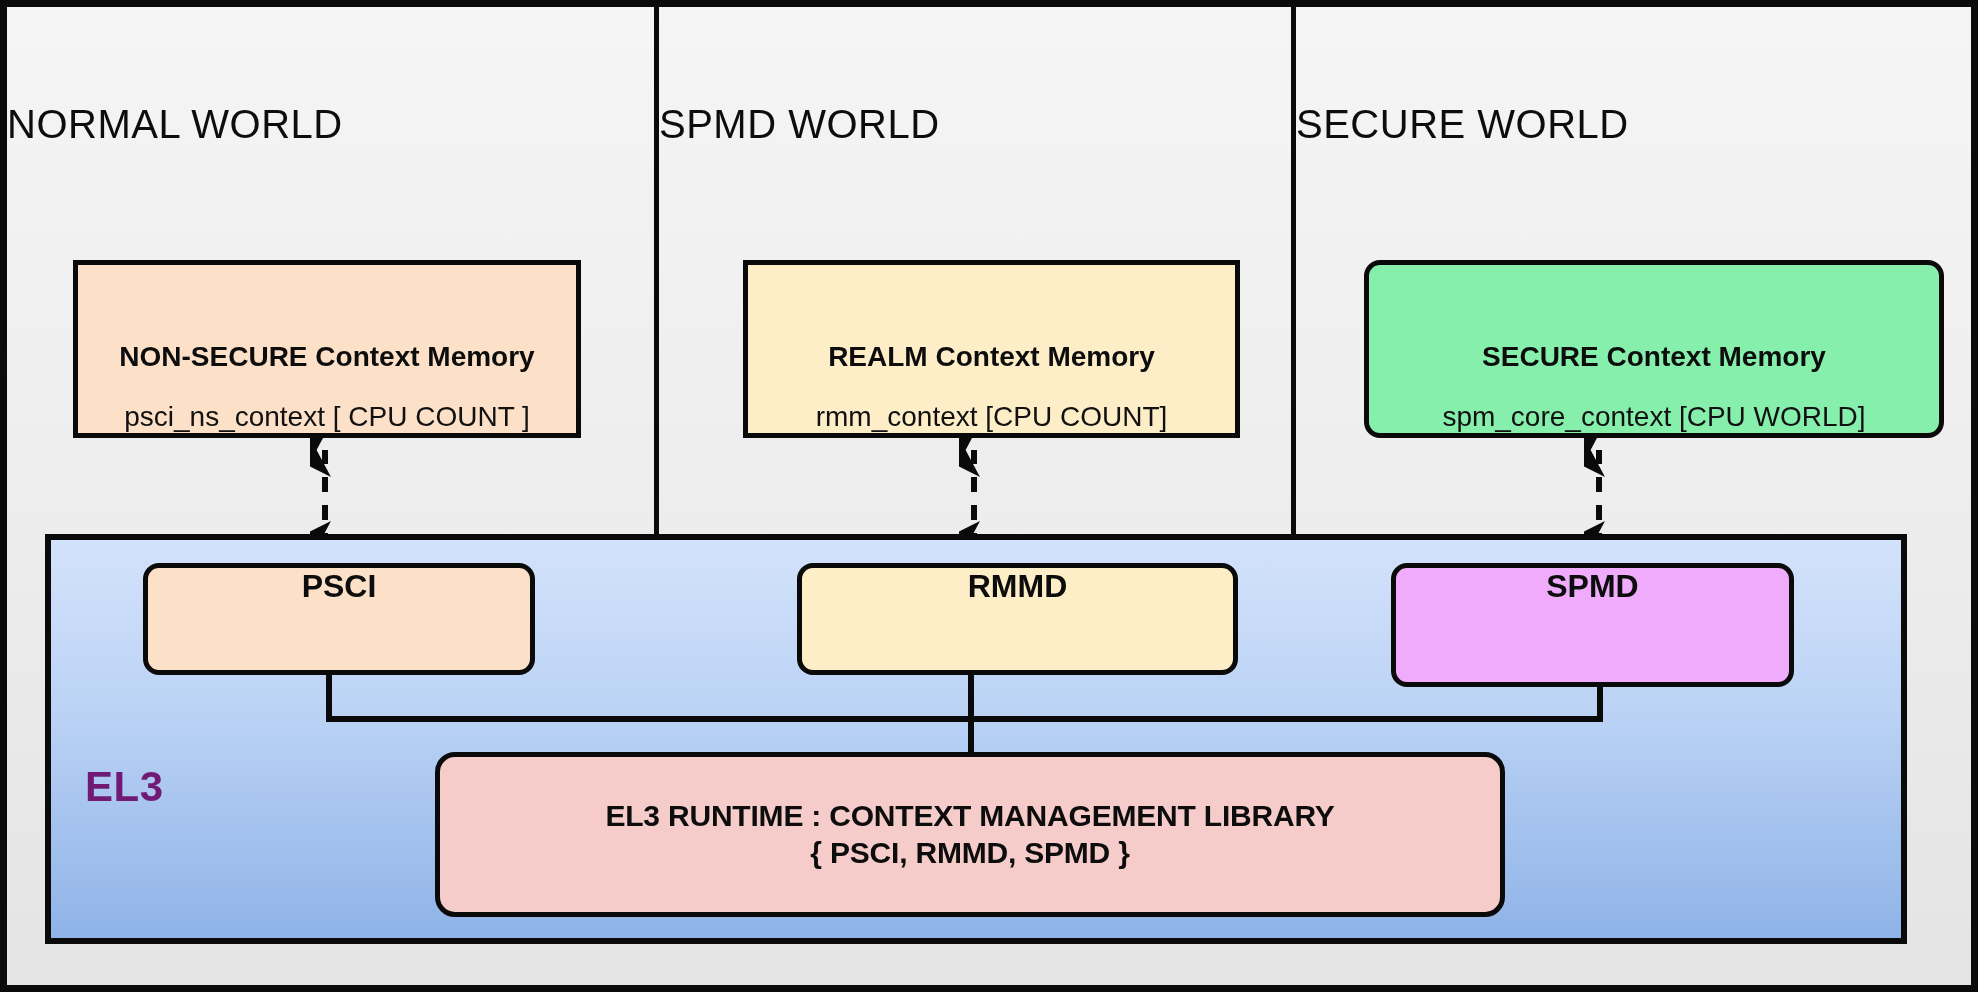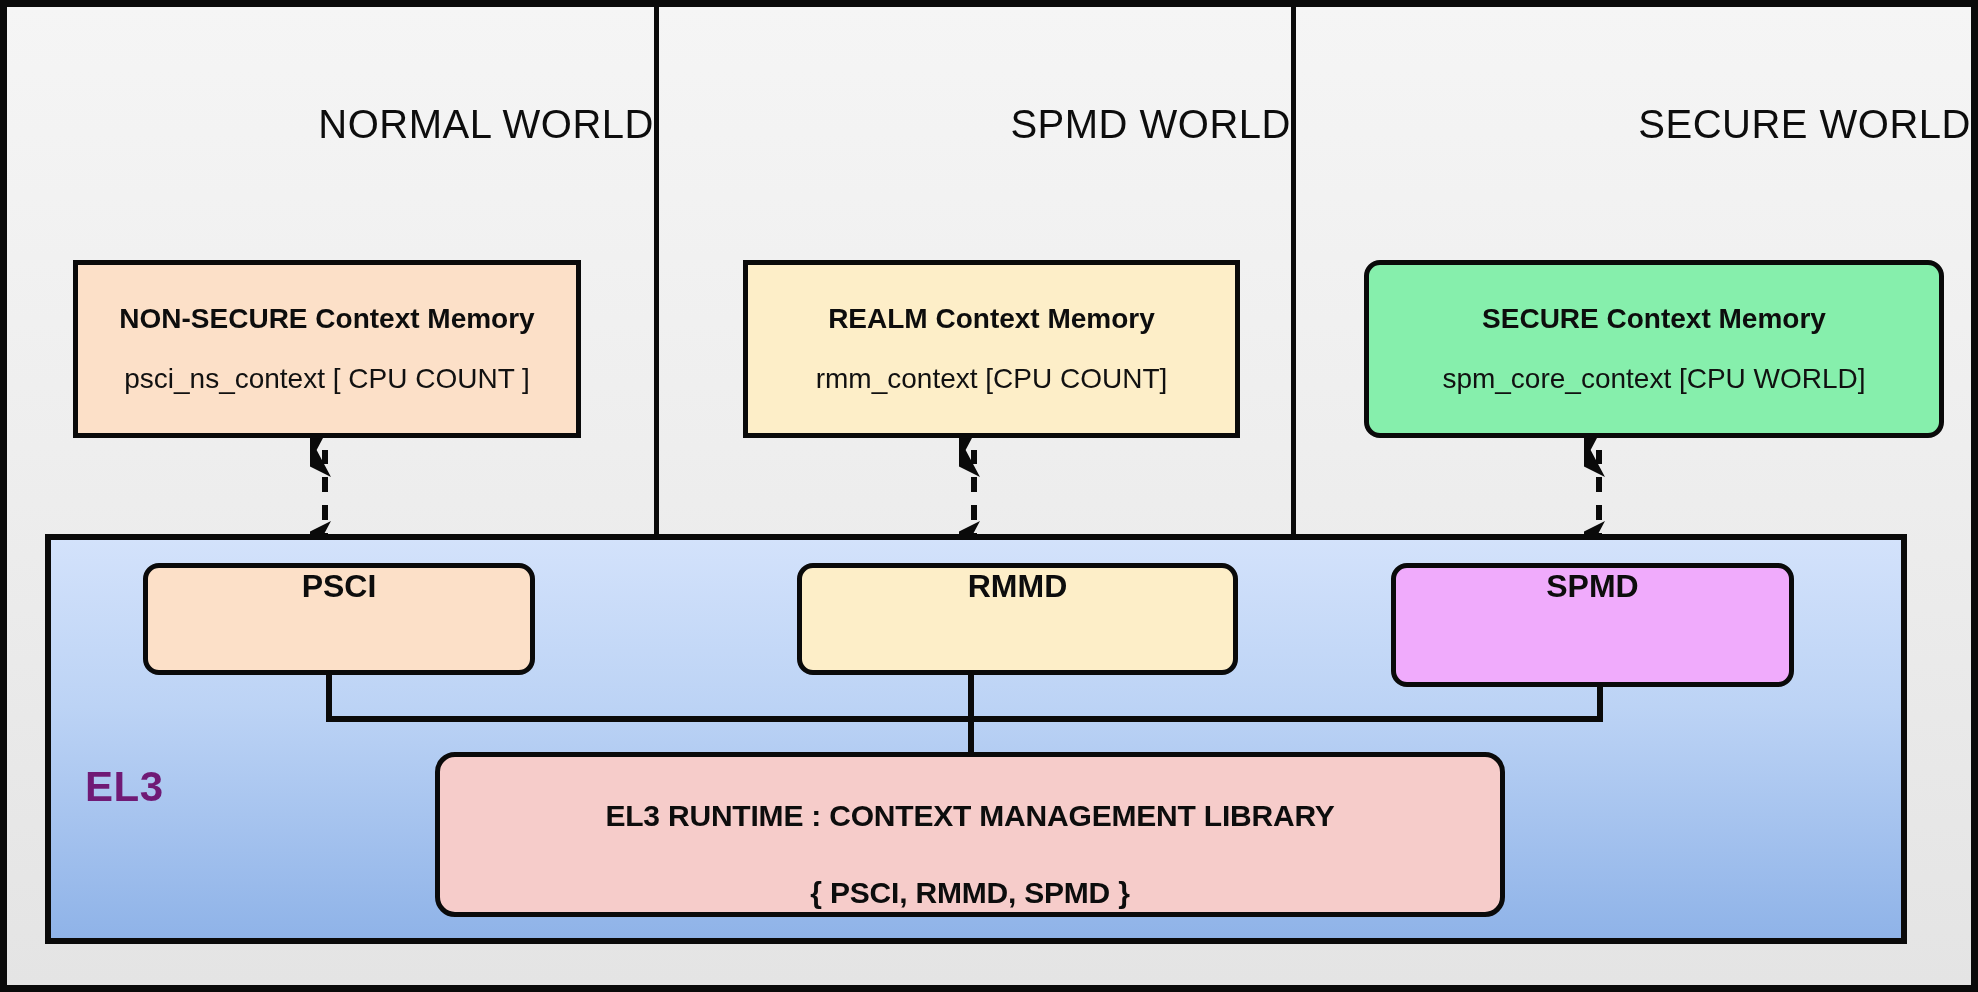--- a/index.html
+++ b/index.html
@@ -45,36 +45,36 @@
     position: absolute;
     top: 0px;
     width: 5px;
     height: 528px;
     background: #0a0a0a;
   }
   .world-title {
     position: absolute;
     top: 95px;
     width: 100%;
-    text-align: right;
+    text-align: left;
     font-size: 40px;
     font-weight: 400;
     color: #0d0d0d;
     letter-spacing: 0.5px;
     white-space: nowrap;
   }
   
   .mem-box {
     position: absolute;
     box-sizing: border-box;
     border: 5px solid #0a0a0a;
     display: flex;
     flex-direction: column;
     align-items: center;
-    justify-content: center;
+    justify-content: flex-end;
   }
   .mem-title {
     font-size: 28px;
     font-weight: 700;
     color: #0d0d0d;
     white-space: nowrap;
     margin-bottom: 28px;
   }
   .mem-sub {
     font-size: 28px;
@@ -132,21 +132,20 @@
     justify-content: center;
     line-height: 1.22;
   }
   .runtime-line {
     font-size: 30px;
     font-weight: 700;
     color: #0d0d0d;
     font-stretch: condensed;
     letter-spacing: -0.2px;
     white-space: nowrap;
-    margin-top: 40px;
   }
   
   .conn {
     position: absolute;
     background: #0a0a0a;
   }
   
   .dash-arrow {
     position: absolute;
   }

